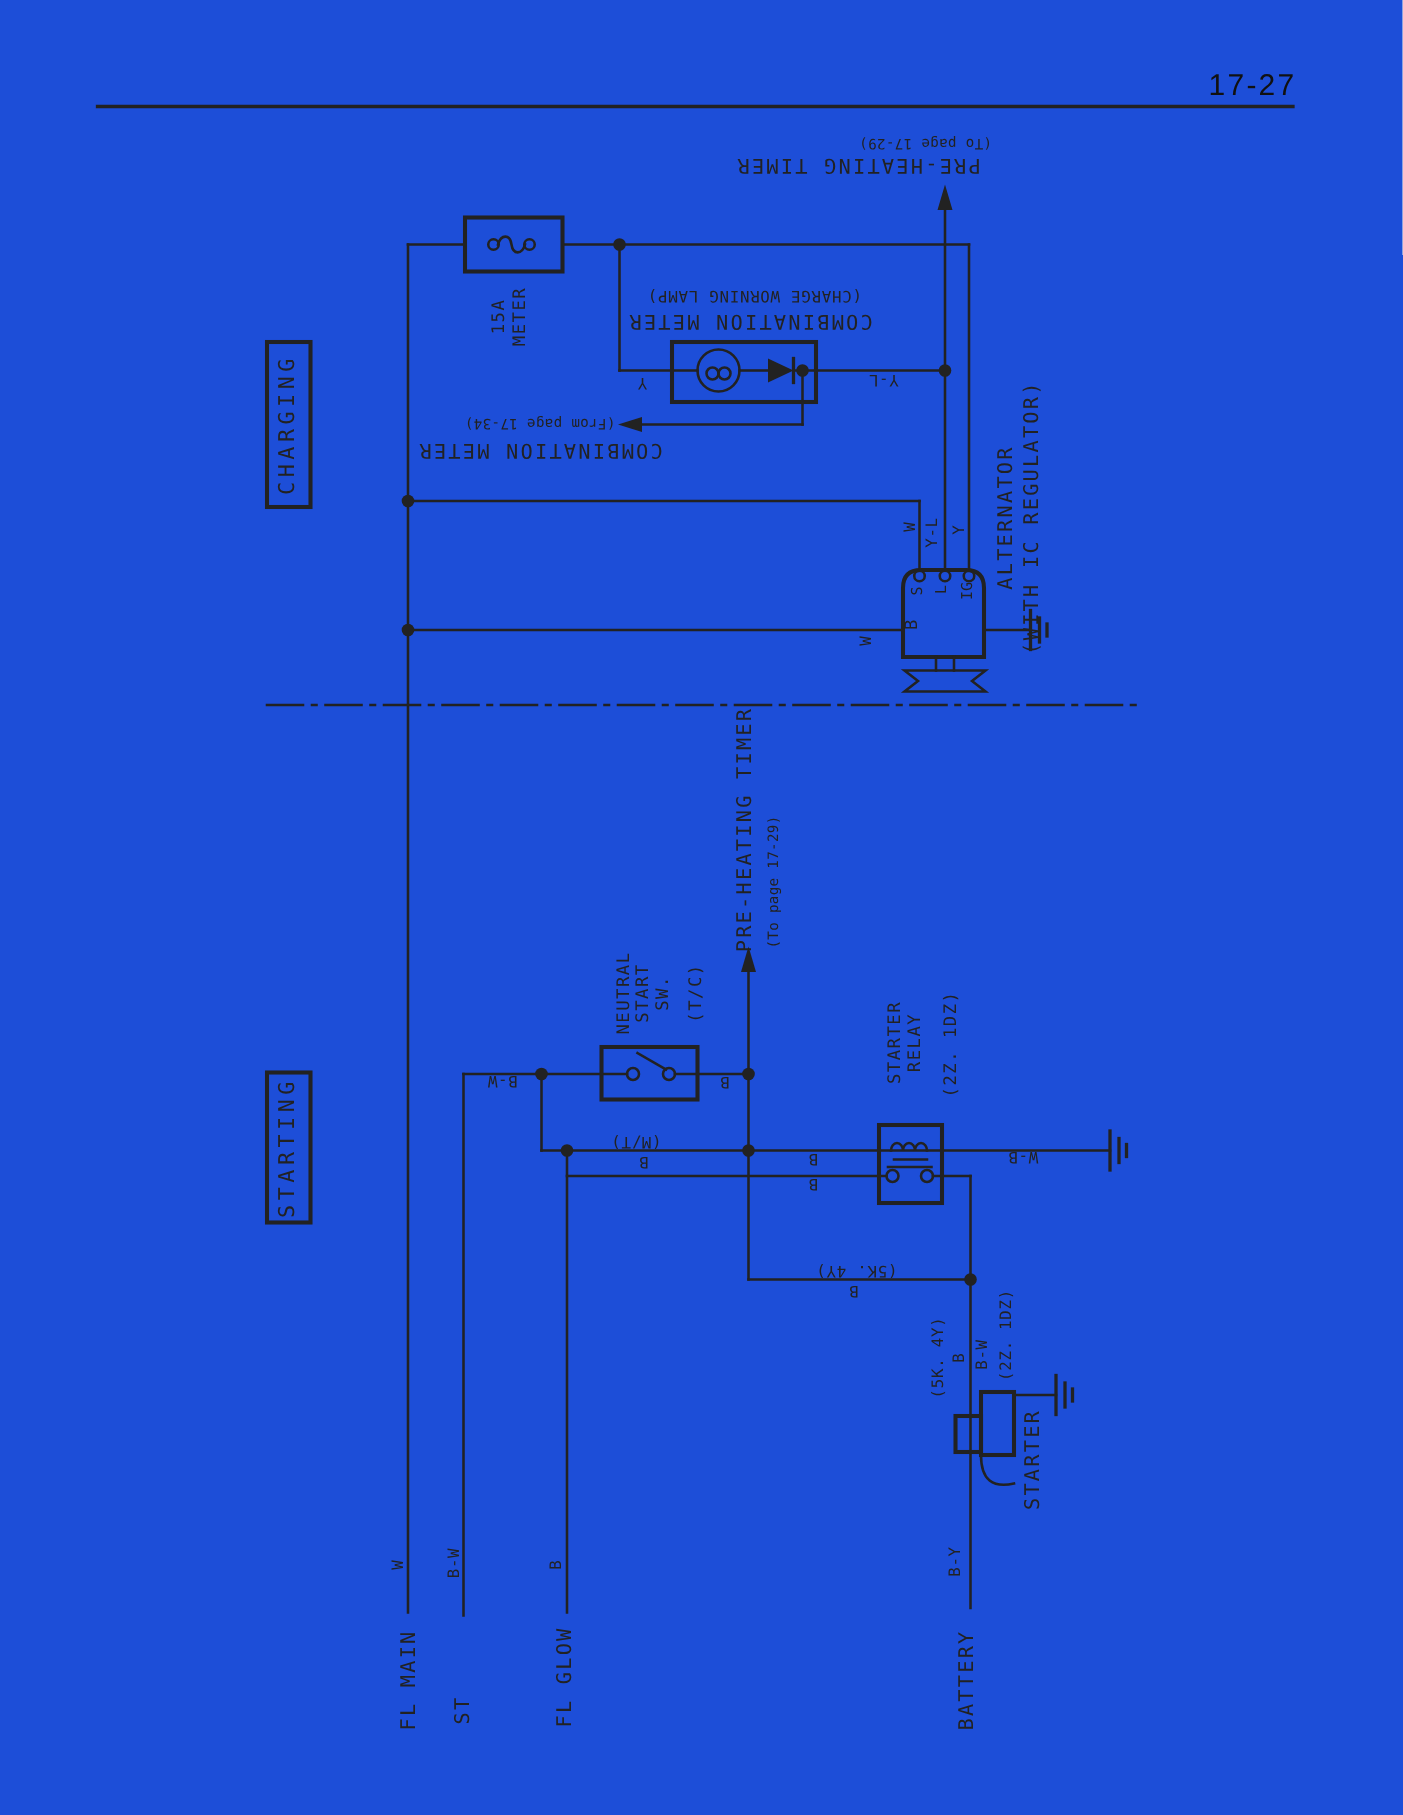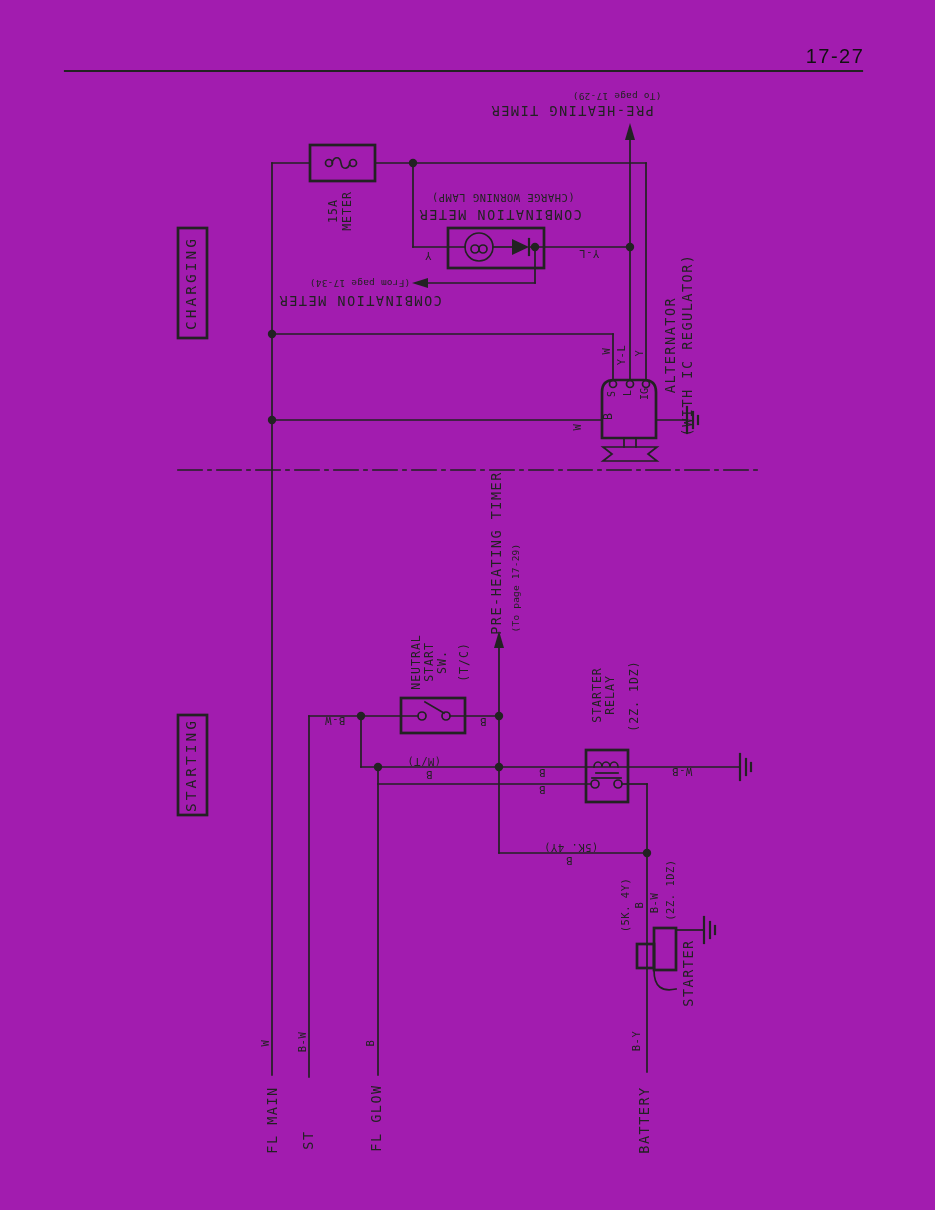--- a/index.html
+++ b/index.html
@@ -1,16 +1,16 @@
 <!DOCTYPE html>
 <html><head>
 <meta charset="utf-8">
 <style>
   html,body{margin:0;padding:0;background:#e8e8e8;}
-  .sheet{width:935px;height:1210px;background:#a21caf;position:relative;margin:0 auto;}
+  .sheet{width:935px;height:1210px;background:#1d4ed8;position:relative;margin:0 auto;}
   .t{font-family:"DejaVu Sans Mono","Liberation Mono",monospace;fill:#222;}
   .fs-big{font-size:13.5px;letter-spacing:1.5px;}
   .fs-sec{font-size:14.5px;letter-spacing:3px;}
   .fs-med{font-size:11.5px;letter-spacing:1px;}
   .fs-code{font-size:10.5px;letter-spacing:.5px;}
   .fs-sm{font-size:9.5px;letter-spacing:.2px;}
   .fs-term{font-size:10px;}
   .pageno{font-family:"Liberation Sans",sans-serif;font-size:20px;letter-spacing:1.5px;fill:#111;}
   .w{stroke:#222;stroke-width:1.7;fill:none;stroke-linecap:square;}
   .bx{stroke:#222;stroke-width:2.7;fill:none;}

